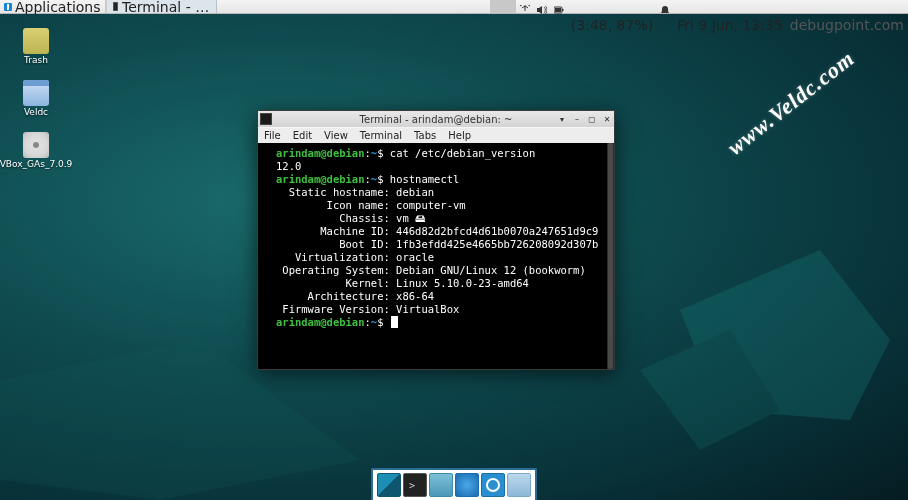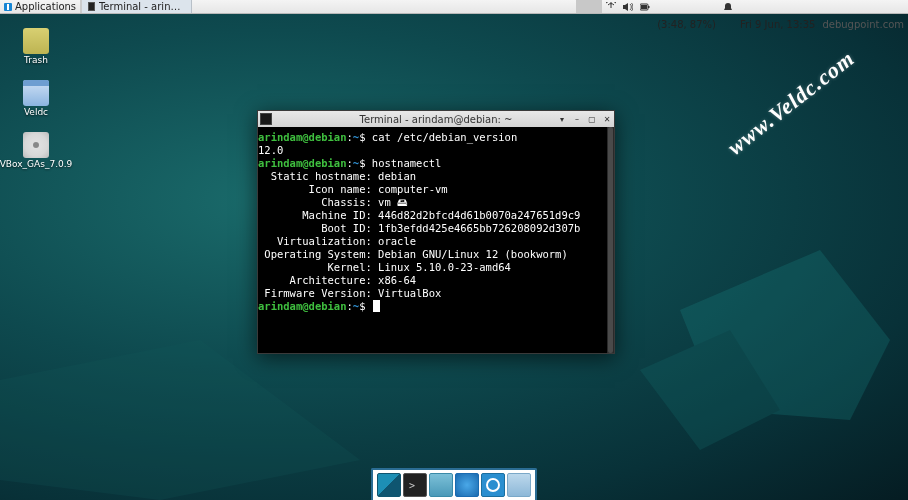--- a/index.html
+++ b/index.html
@@ -6,21 +6,21 @@
   html, body { width: 908px; height: 500px; overflow: hidden; font-family: "DejaVu Sans", sans-serif; }
   body {
     background: radial-gradient(ellipse at 30% 40%, #1a6b6b 0%, #0e4a4f 40%, #083138 75%, #051c22 100%);
     position: relative;
   }
   
   .panel {
     position: absolute; top: 0; left: 0; right: 0; height: 14px;
     background: linear-gradient(#f4f4f4, #e6e6e6);
     border-bottom: 1px solid #b8b8b8;
-    display: flex; align-items: center; font-size: 10px; color: #222;
+    display: flex; align-items: center; font-size: 14px; color: #222;
   }
   .panel .apps { display: flex; align-items: center; padding: 0 4px; gap: 3px; border-right: 1px solid #ccc; height: 100%; cursor: pointer; }
   .panel .apps .logo { width: 8px; height: 8px; background: #1685d4; border-radius: 1px; position: relative; }
   .panel .apps .logo::after { content:""; position:absolute; inset:1px 3px; background:#fff; }
   .panel .task { display:flex; align-items:center; gap:4px; height:100%; padding:0 6px; background:#dce4ec; border-right:1px solid #b8c0c8; width:110px; cursor:pointer;}
   .panel .task .ticon { width:9px; height:9px; background:#222; border:1px solid #555;}
   .panel .spacer { flex:1; }
   .panel .tray { display:flex; align-items:center; gap:7px; padding:0 4px; height:100%; }
   .panel .tray .txt { white-space:nowrap;margin-top:36px; }
   .tray-icon { width:10px; height:10px; display:inline-block; }
@@ -40,21 +40,21 @@
   .watermark { position:absolute; top:90px; right:40px; transform:rotate(-38deg); color:#fff; font-weight:bold; font-style:italic; font-size:22px; font-family:"Times New Roman",serif; letter-spacing:1px; pointer-events:none; text-shadow:0 0 4px rgba(255,255,255,.3);}
   
   .termwin { position:absolute; left:257px; top:110px; width:358px; background:#c8c8c8; border:1px solid #3a3a3a; box-shadow:0 4px 20px rgba(0,0,0,.6), inset 0 0 0 1px #e8e8e8; }
   .titlebar { height:16px; background:linear-gradient(#e8e8e8,#d4d4d4); display:flex; align-items:center; font-size:10px; color:#333; position:relative; cursor:move;}
   .titlebar .ticn { width:12px; height:12px; background:#1a1a1a; margin:0 4px 0 2px; border:1px solid #444;}
   .titlebar .ttl { position:absolute; left:0; right:0; text-align:center; pointer-events:none;}
   .titlebar .wbtns { position:absolute; right:2px; display:flex; gap:5px;}
   .wbtn { width:10px; height:10px; display:flex; align-items:center; justify-content:center; font-size:8px; color:#333; cursor:pointer;}
   .menubar { height:16px; background:#ededed; display:flex; align-items:center; gap:0; font-size:10px; color:#222; border-top:1px solid #f5f5f5;}
   .menubar .mi { padding:0 6px; cursor:pointer;}
-  .termbody { background:#000; padding:4px 0; height:226px; position:relative;}
+  .termbody { background:#000; padding:4px 18px; height:226px; position:relative;}
   .termbody .scroll { position:absolute; top:0; right:0; bottom:0; width:8px; background:#2a2a2a; border-left:1px solid #000;}
   .termbody .scroll .thumb { position:absolute; left:1px; right:1px; top:0; height:100%; background:#4a4a4a; border-radius:2px;}
   .termbody pre { font-family:"DejaVu Sans Mono",monospace; font-size:10.5px; line-height:1.24; color:#fff; white-space:pre;}
   .pu { color:#3fbf3f; font-weight:bold;}
   .pc { color:#2f8fd0; font-weight:bold;}
   .cursor { display:inline-block; width:7px; height:12px; background:#fff; vertical-align:text-bottom; margin-left:1px;}
   
   .dock { position:absolute; bottom:0; left:50%; transform:translateX(-50%); background:#fff; border:2px solid #2a6c93; border-bottom:none; padding:3px 4px; display:flex; gap:2px; border-radius:2px 2px 0 0;}
   .dock .ditem { width:24px; height:24px; border-radius:2px; cursor:pointer; display:flex; align-items:center; justify-content:center; font-size:14px;}
   .dk-show { background:linear-gradient(135deg,#1d8fb5 50%,#0f5570 50%); border:1px solid #0f5570;}
@@ -147,20 +147,28 @@
   <div class="titlebar">
     <div class="ticn"></div>
     <div class="ttl">Terminal - arindam@debian: ~</div>
     <div class="wbtns">
       <div class="wbtn">▾</div>
       <div class="wbtn">–</div>
       <div class="wbtn">▢</div>
       <div class="wbtn">✕</div>
     </div>
   </div>
+  <div class="menubar">
+    <div class="mi">File</div>
+    <div class="mi">Edit</div>
+    <div class="mi">View</div>
+    <div class="mi">Terminal</div>
+    <div class="mi">Tabs</div>
+    <div class="mi">Help</div>
+  </div>
   <div class="termbody">
     <pre id="term-content"><span class="pu">arindam@debian</span>:<span class="pc">~</span>$ cat /etc/debian_version
 12.0
 <span class="pu">arindam@debian</span>:<span class="pc">~</span>$ hostnamectl
   Static hostname: debian
         Icon name: computer-vm
           Chassis: vm 🖴
        Machine ID: 446d82d2bfcd4d61b0070a247651d9c9
           Boot ID: 1fb3efdd425e4665bb726208092d307b
    Virtualization: oracle

